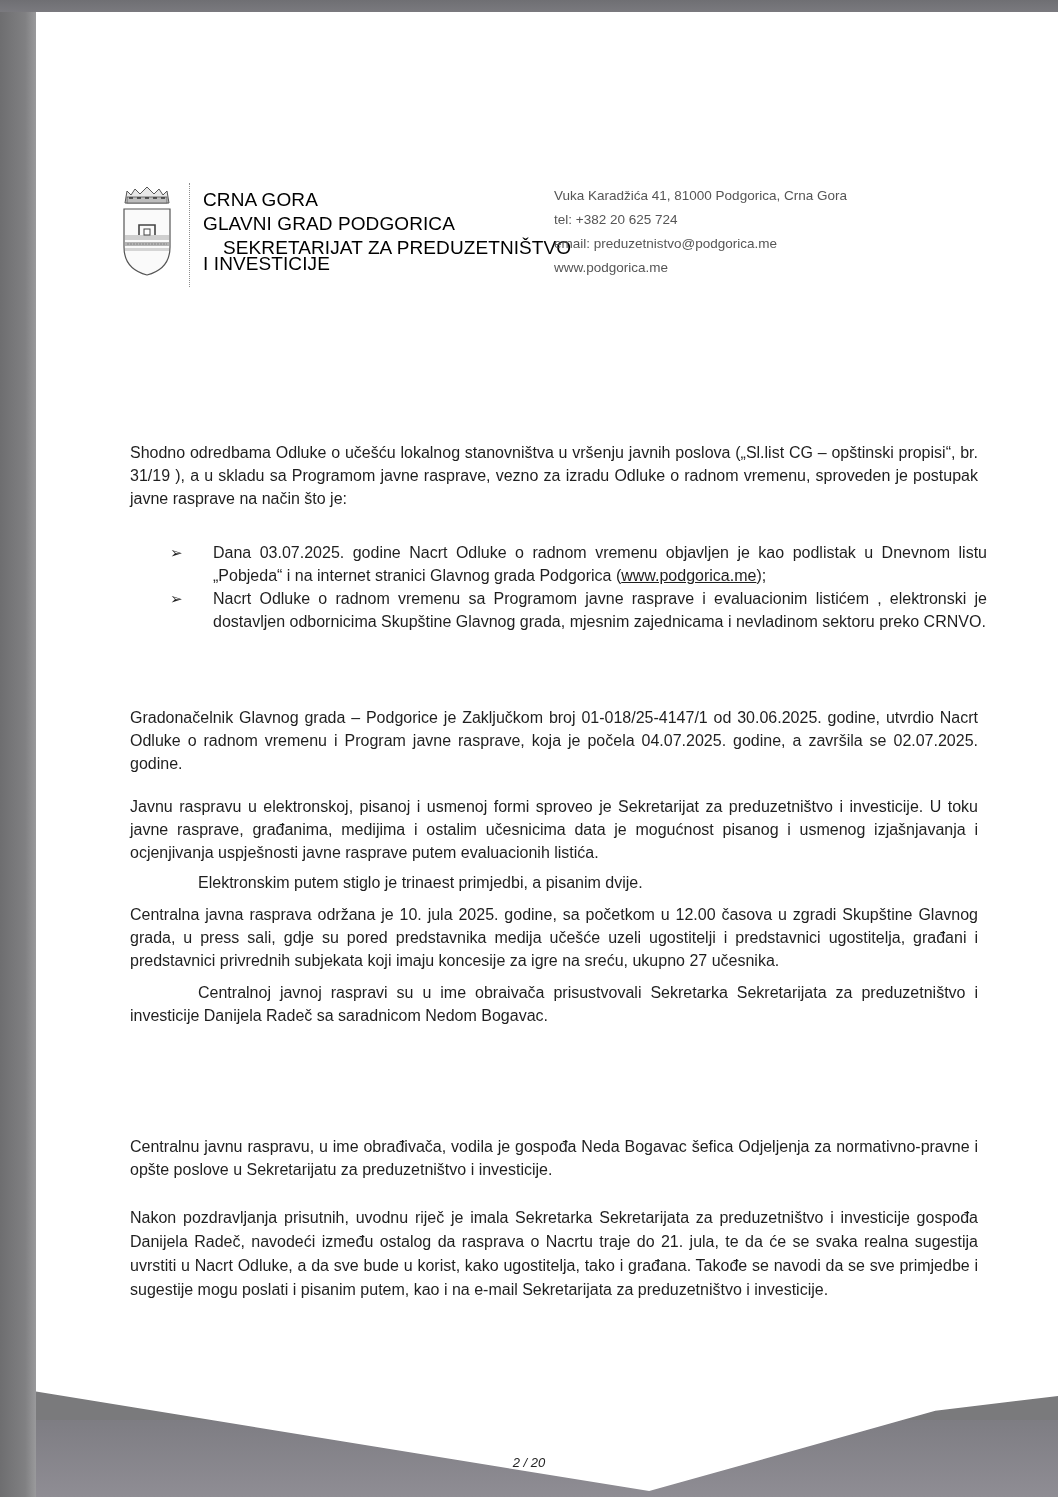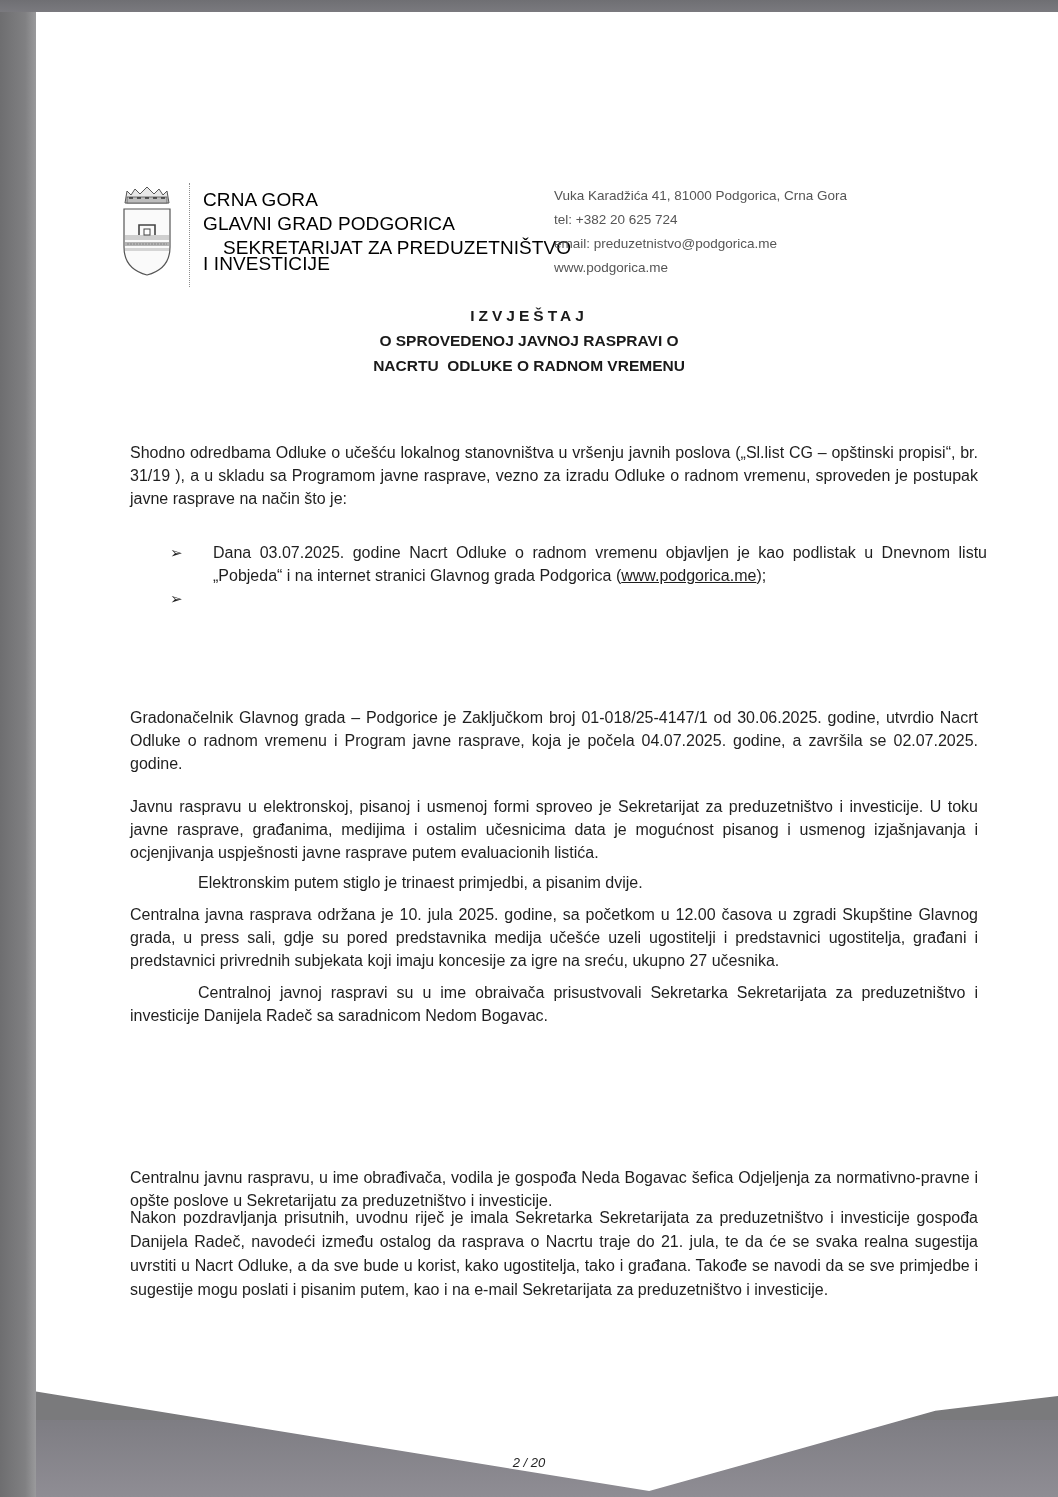--- a/index.html
+++ b/index.html
@@ -111,52 +111,48 @@
     <div class="tight">I INVESTICIJE</div>
   </div>
 
   <div class="contact-block">
     <div>Vuka Karadžića 41, 81000 Podgorica, Crna Gora</div>
     <div>tel: +382 20 625 724</div>
     <div>email: preduzetnistvo@podgorica.me</div>
     <div>www.podgorica.me</div>
   </div>
 
-  <div class="title">
-    <div class="spaced">IZVJEŠTAJ</div>
-    <div>O SPROVEDENOJ JAVNOJ RASPRAVI O</div>
-    <div style="white-space:pre;">NACRTU  ODLUKE O RADNOM VREMENU</div>
-  </div>
 
   <div class="body-text" style="top:432px;">
     <p>Shodno odredbama Odluke o učešću lokalnog stanovništva u vršenju javnih poslova („Sl.list CG – opštinski propisi“, br. 31/19 ), a u skladu sa Programom javne rasprave, vezno za izradu Odluke o radnom vremenu, sproveden je  postupak javne rasprave na način što je:</p>
   </div>
 
   <div class="bullets">
     <div class="bullet-item">
       <span class="bullet-marker">➢</span>
       <span>Dana 03.07.2025. godine Nacrt Odluke o radnom vremenu objavljen je kao podlistak u Dnevnom listu „Pobjeda“ i na internet stranici Glavnog grada Podgorica (</span><a class="link">www.podgorica.me</a><span>);</span>
     </div>
     <div class="bullet-item">
       <span class="bullet-marker">➢</span>
+      <span>Nacrt  Odluke o radnom vremenu sa Programom javne rasprave i evaluacionim listićem , elektronski je dostavljen odbornicima Skupštine Glavnog grada, mjesnim zajednicama i nevladinom sektoru preko CRNVO.</span>
     </div>
   </div>
 
   <div class="body-text" style="top:697px;">
     <p>Gradonačelnik Glavnog grada – Podgorice je Zaključkom broj 01-018/25-4147/1 od 30.06.2025. godine, utvrdio Nacrt Odluke o radnom vremenu i Program javne rasprave, koja je počela 04.07.2025. godine, a završila se 02.07.2025. godine.</p>
   </div>
 
   <div class="body-text" style="top:786px;">
     <p>Javnu raspravu u elektronskoj, pisanoj i usmenoj formi sproveo je Sekretarijat za preduzetništvo i investicije. U toku javne rasprave, građanima, medijima i ostalim učesnicima data je mogućnost pisanog i usmenog izjašnjavanja i ocjenjivanja uspješnosti javne rasprave putem evaluacionih listića.</p>
     <p class="indent" style="margin-top:-2px;">Elektronskim putem  stiglo je trinaest primjedbi, a  pisanim dvije.</p>
     <p>Centralna javna rasprava održana je 10. jula 2025. godine, sa početkom u 12.00 časova u zgradi Skupštine Glavnog grada, u press sali, gdje su pored predstavnika medija učešće uzeli ugostitelji i predstavnici ugostitelja,  građani i predstavnici privrednih subjekata koji imaju koncesije za igre na sreću, ukupno 27 učesnika.</p>
     <p class="indent">Centralnoj javnoj raspravi su u ime obraivača prisustvovali Sekretarka Sekretarijata za preduzetništvo i investicije Danijela Radeč sa  saradnicom Nedom Bogavac.</p>
   </div>
 
-  <div class="body-text" style="top:1157px;">
+  <div class="body-text" style="top:1126px;">
     <p>Centralnu javnu raspravu, u ime obrađivača, vodila je gospođa Neda Bogavac šefica Odjeljenja za normativno-pravne i opšte poslove u  Sekretarijatu za preduzetništvo i investicije.</p>
   </div>
 
   <div class="body-text" style="top:1197px; line-height:24px;">
     <p>Nakon pozdravljanja prisutnih, uvodnu riječ je imala Sekretarka Sekretarijata za preduzetništvo i investicije gospođa Danijela Radeč, navodeći između ostalog da rasprava o Nacrtu traje do 21. jula, te da će se svaka realna sugestija uvrstiti u Nacrt Odluke, a da sve bude u korist, kako ugostitelja, tako i građana. Takođe se navodi da se sve primjedbe i sugestije mogu poslati i pisanim putem, kao i na e-mail Sekretarijata za preduzetništvo i investicije.</p>
   </div>
 
   <div class="page-number">2 / 20</div>
 </div>
 

